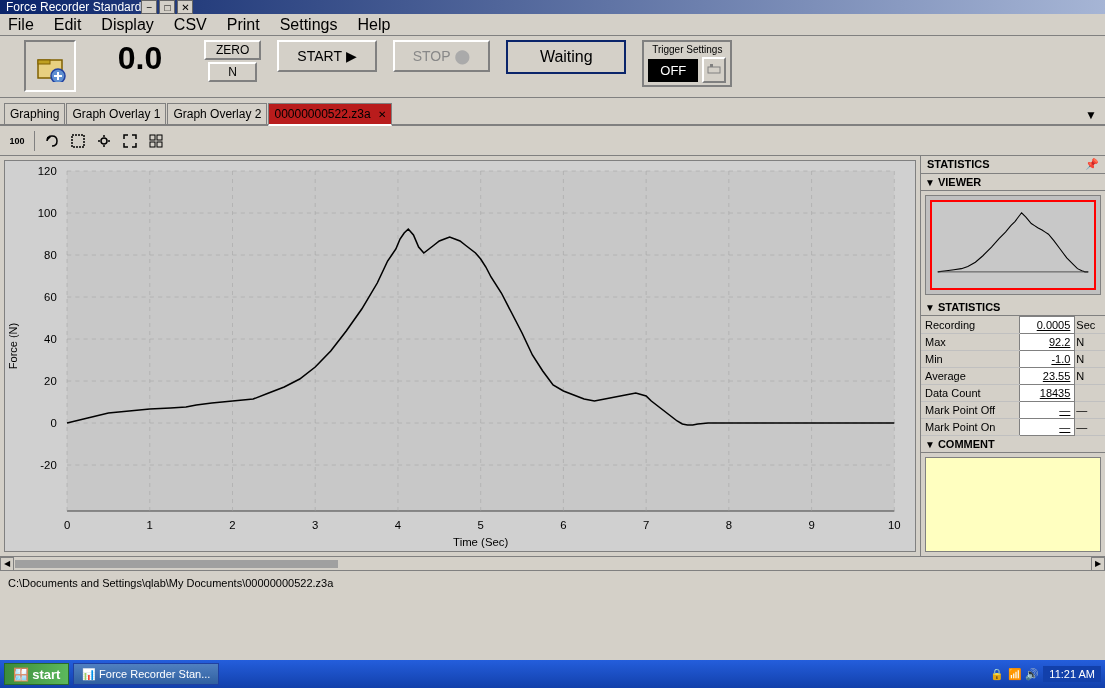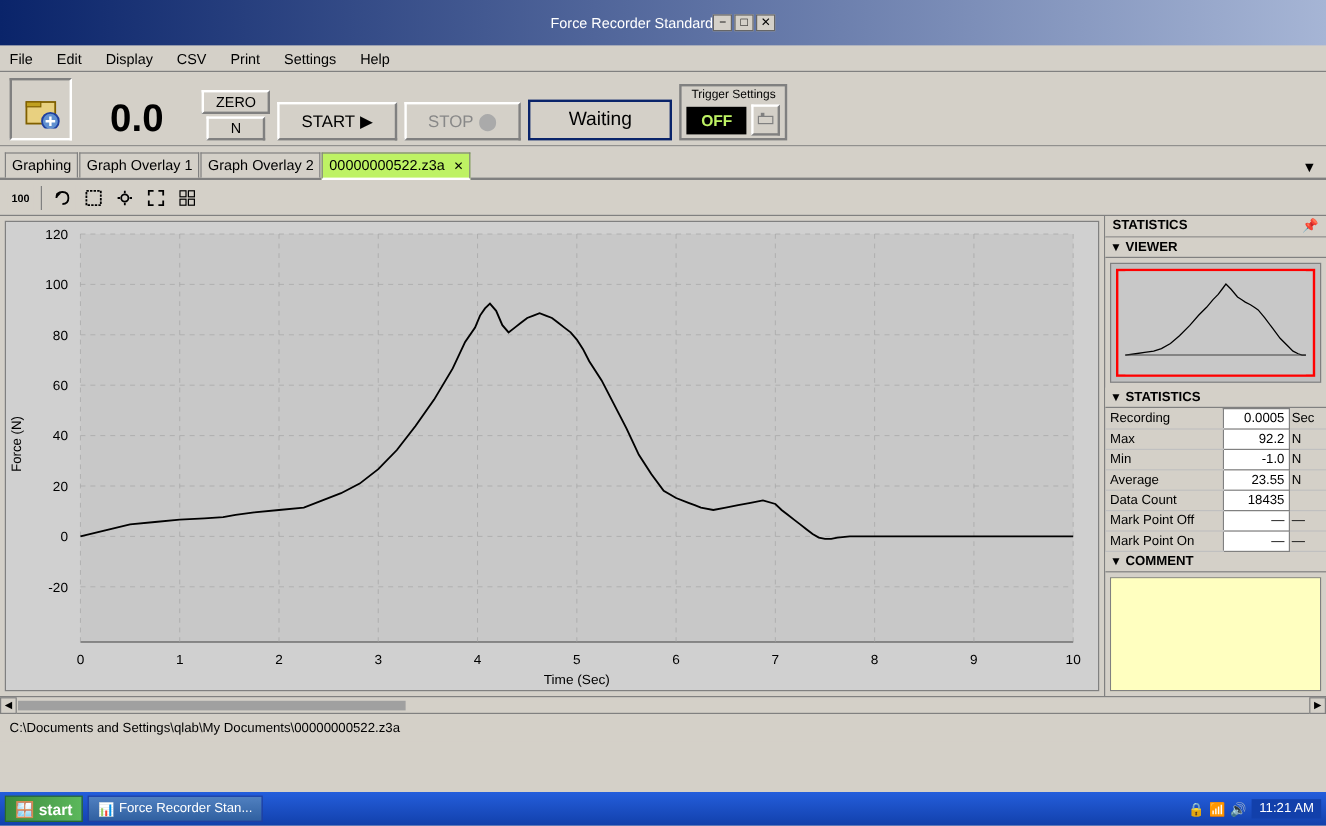--- a/index.html
+++ b/index.html
@@ -5,23 +5,23 @@
     * { box-sizing: border-box; margin: 0; padding: 0; }
     body { font-family: 'Arial', sans-serif; font-size: 12px; background: #d4d0c8; width: 1105px; height: 688px; overflow: hidden; }
     
     
     .title-bar {
       background: linear-gradient(to right, #0a246a, #a6b5d5);
       color: white;
       font-size: 12px;
       padding: 3px 6px;
       display: flex;
-      justify-content: center;
+      justify-content: flex-start;
       align-items: center;
-      height: 38px;
+      height: 14px;
     }
     .title-bar-controls { display: flex; gap: 2px; }
     .title-bar-btn {
       width: 16px; height: 14px;
       background: #d4d0c8;
       border: 1px solid #666;
       font-size: 10px;
       cursor: pointer;
       display: flex; align-items: center; justify-content: center;
     }
@@ -32,31 +32,31 @@
       border-bottom: 1px solid #808080;
       padding: 2px 4px;
       display: flex;
       gap: 12px;
       height: 22px;
       align-items: center;
     }
     .menu-item {
       cursor: pointer;
       padding: 2px 4px;
-      font-size: 12px;
+      font-size: 16px;
     }
 
     
     .toolbar {
       background: #d4d0c8;
       border-bottom: 1px solid #808080;
-      padding: 4px 8px;
-      display: flex;
-      align-items: flex-end;
-      gap: 6px;
+      padding: 4px 24px;
+      display: flex;
+      align-items: flex-start;
+      gap: 16px;
       height: 62px;
     }
     .file-btn {
       width: 52px; height: 52px;
       background: #d4d0c8;
       border: 2px solid #808080;
       border-right-color: #fff;
       border-bottom-color: #fff;
       display: flex; align-items: center; justify-content: center;
       cursor: pointer;
@@ -133,26 +133,25 @@
     .trigger-block {
       background: #d4d0c8;
       border: 2px solid #808080;
       padding: 2px 4px;
       display: flex; flex-direction: column;
     }
     .trigger-label { font-size: 10px; text-align: center; }
     .trigger-controls { display: flex; gap: 4px; align-items: center; margin-top: 2px; }
     .trigger-off-btn {
       background: black;
-      color: #bef264;
+      color: #ffffff;
       border: none;
       padding: 4px 12px;
       font-size: 13px;
       cursor: pointer;
-      font-weight: bold;
     }
     .trigger-icon-btn {
       background: #d4d0c8;
       border: 2px solid;
       border-top-color: #fff;
       border-left-color: #fff;
       border-right-color: #808080;
       border-bottom-color: #808080;
       width: 24px; height: 26px;
       cursor: pointer;
@@ -171,21 +170,21 @@
     .tab {
       padding: 3px 5px;
       border: 1px solid #808080;
       border-bottom: none;
       background: #d4d0c8;
       cursor: pointer;
       font-size: 12px;
       margin-right: 1px;
     }
     .tab.active {
-      background: #bef264;
+      background: #b91c1c;
       border-bottom: 2px solid white;
       margin-bottom: -2px;
       z-index: 1;
     }
     .tab-close { margin-left: 4px; font-size: 10px; cursor: pointer; }
 
     
     .icon-toolbar {
       background: #d4d0c8;
       border-bottom: 1px solid #808080;
@@ -251,20 +250,21 @@
     }
 
     .stats-table { width: 100%; border-collapse: collapse; font-size: 11px; }
     .stats-table td { padding: 2px 4px; border-bottom: 1px solid #c0c0c0; }
     .stats-table td:first-child { min-width: 80px; }
     .stats-table td:nth-child(2) {
       text-align: right;
       background: white;
       border: 1px solid #808080;
       min-width: 45px;
+      text-decoration: underline;
     }
     .stats-table td:nth-child(3) { padding-left: 1px; }
 
     .comment-area {
       flex: 1;
       margin: 4px;
       background: #ffffc0;
       border: 1px solid #808080;
       min-height: 40px;
     }

